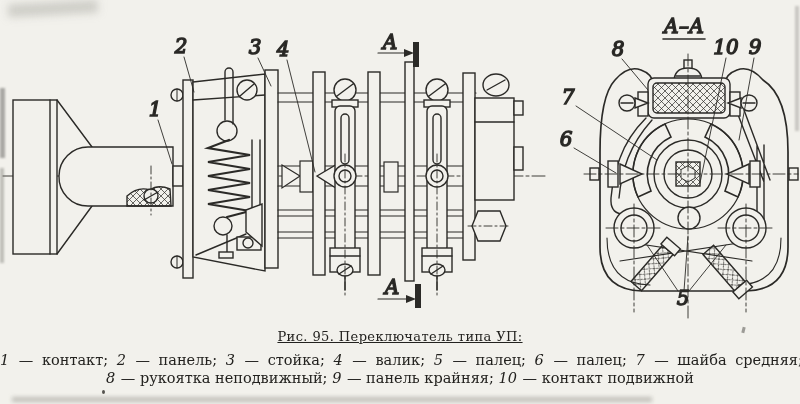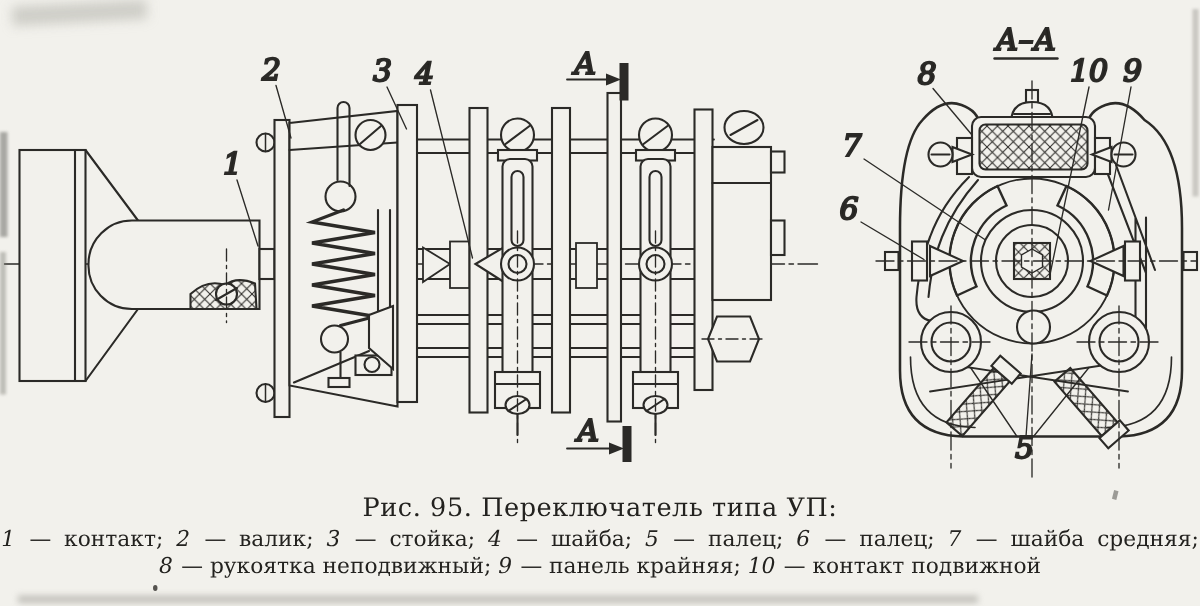--- a/index.html
+++ b/index.html
@@ -1,20 +1,20 @@
 <!DOCTYPE html>
 <html><head>
 <meta charset="utf-8">
 <style>
   html,body{margin:0;padding:0;}
   .page{position:relative;width:800px;height:404px;background:#f2f1ec;overflow:hidden;
         font-family:"DejaVu Serif", serif;color:#23221f;}
   .art{position:absolute;left:0;top:0;}
   .caption{position:absolute;left:0;top:329px;width:100%;text-align:center;
-           font-size:17px;letter-spacing:.4px;white-space:nowrap;}
+           font-size:13px;letter-spacing:.4px;white-space:nowrap;text-decoration:underline;}
   .legend{position:absolute;left:0;top:351px;width:100%;text-align:center;
           font-size:14.5px;line-height:18px;}
   .lg-line{width:100%;text-align:center;white-space:nowrap;}
   .lg-line.l1{word-spacing:4px;}
   .lg-item i{font-style:italic;margin-right:1px;}
   .num{font-family:"DejaVu Serif",serif;font-style:italic;font-size:20px;fill:#23221f;}
   .ttl{font-family:"DejaVu Serif",serif;font-style:italic;font-size:20px;fill:#23221f;}
   .smudge{position:absolute;pointer-events:none;}
   .sm1{left:8px;top:2px;width:90px;height:13px;background:rgba(148,146,140,.38);filter:blur(4px);transform:rotate(-3deg);}
   .sm2{left:0;top:88px;width:5px;height:70px;background:rgba(95,95,92,.5);filter:blur(1px);}
@@ -260,23 +260,23 @@
     <text class="num" x="566" y="146" text-anchor="middle">6</text>
     <text class="num" x="683" y="305" text-anchor="middle">5</text>
   </g>
 </svg>
 
 <div class="caption">Рис. 95. Переключатель типа УП:</div>
 
 <div class="legend">
   <div class="lg-line l1">
     <span class="lg-item"><i>1</i> <span>— контакт;</span></span>
-    <span class="lg-item"><i>2</i> <span>— валик;</span></span>
+    <span class="lg-item"><i>2</i> <span>— панель;</span></span>
     <span class="lg-item"><i>3</i> <span>— стойка;</span></span>
-    <span class="lg-item"><i>4</i> <span>— шайба;</span></span>
+    <span class="lg-item"><i>4</i> <span>— валик;</span></span>
     <span class="lg-item"><i>5</i> <span>— палец;</span></span>
     <span class="lg-item"><i>6</i> <span>— палец;</span></span>
     <span class="lg-item"><i>7</i> <span>— шайба средняя;</span></span>
   </div>
   <div class="lg-line">
     <span class="lg-item"><i>8</i> <span>— рукоятка неподвижный;</span></span>
     <span class="lg-item"><i>9</i> <span>— панель крайняя;</span></span>
     <span class="lg-item"><i>10</i> <span>— контакт подвижной</span></span>
   </div>
 </div>

